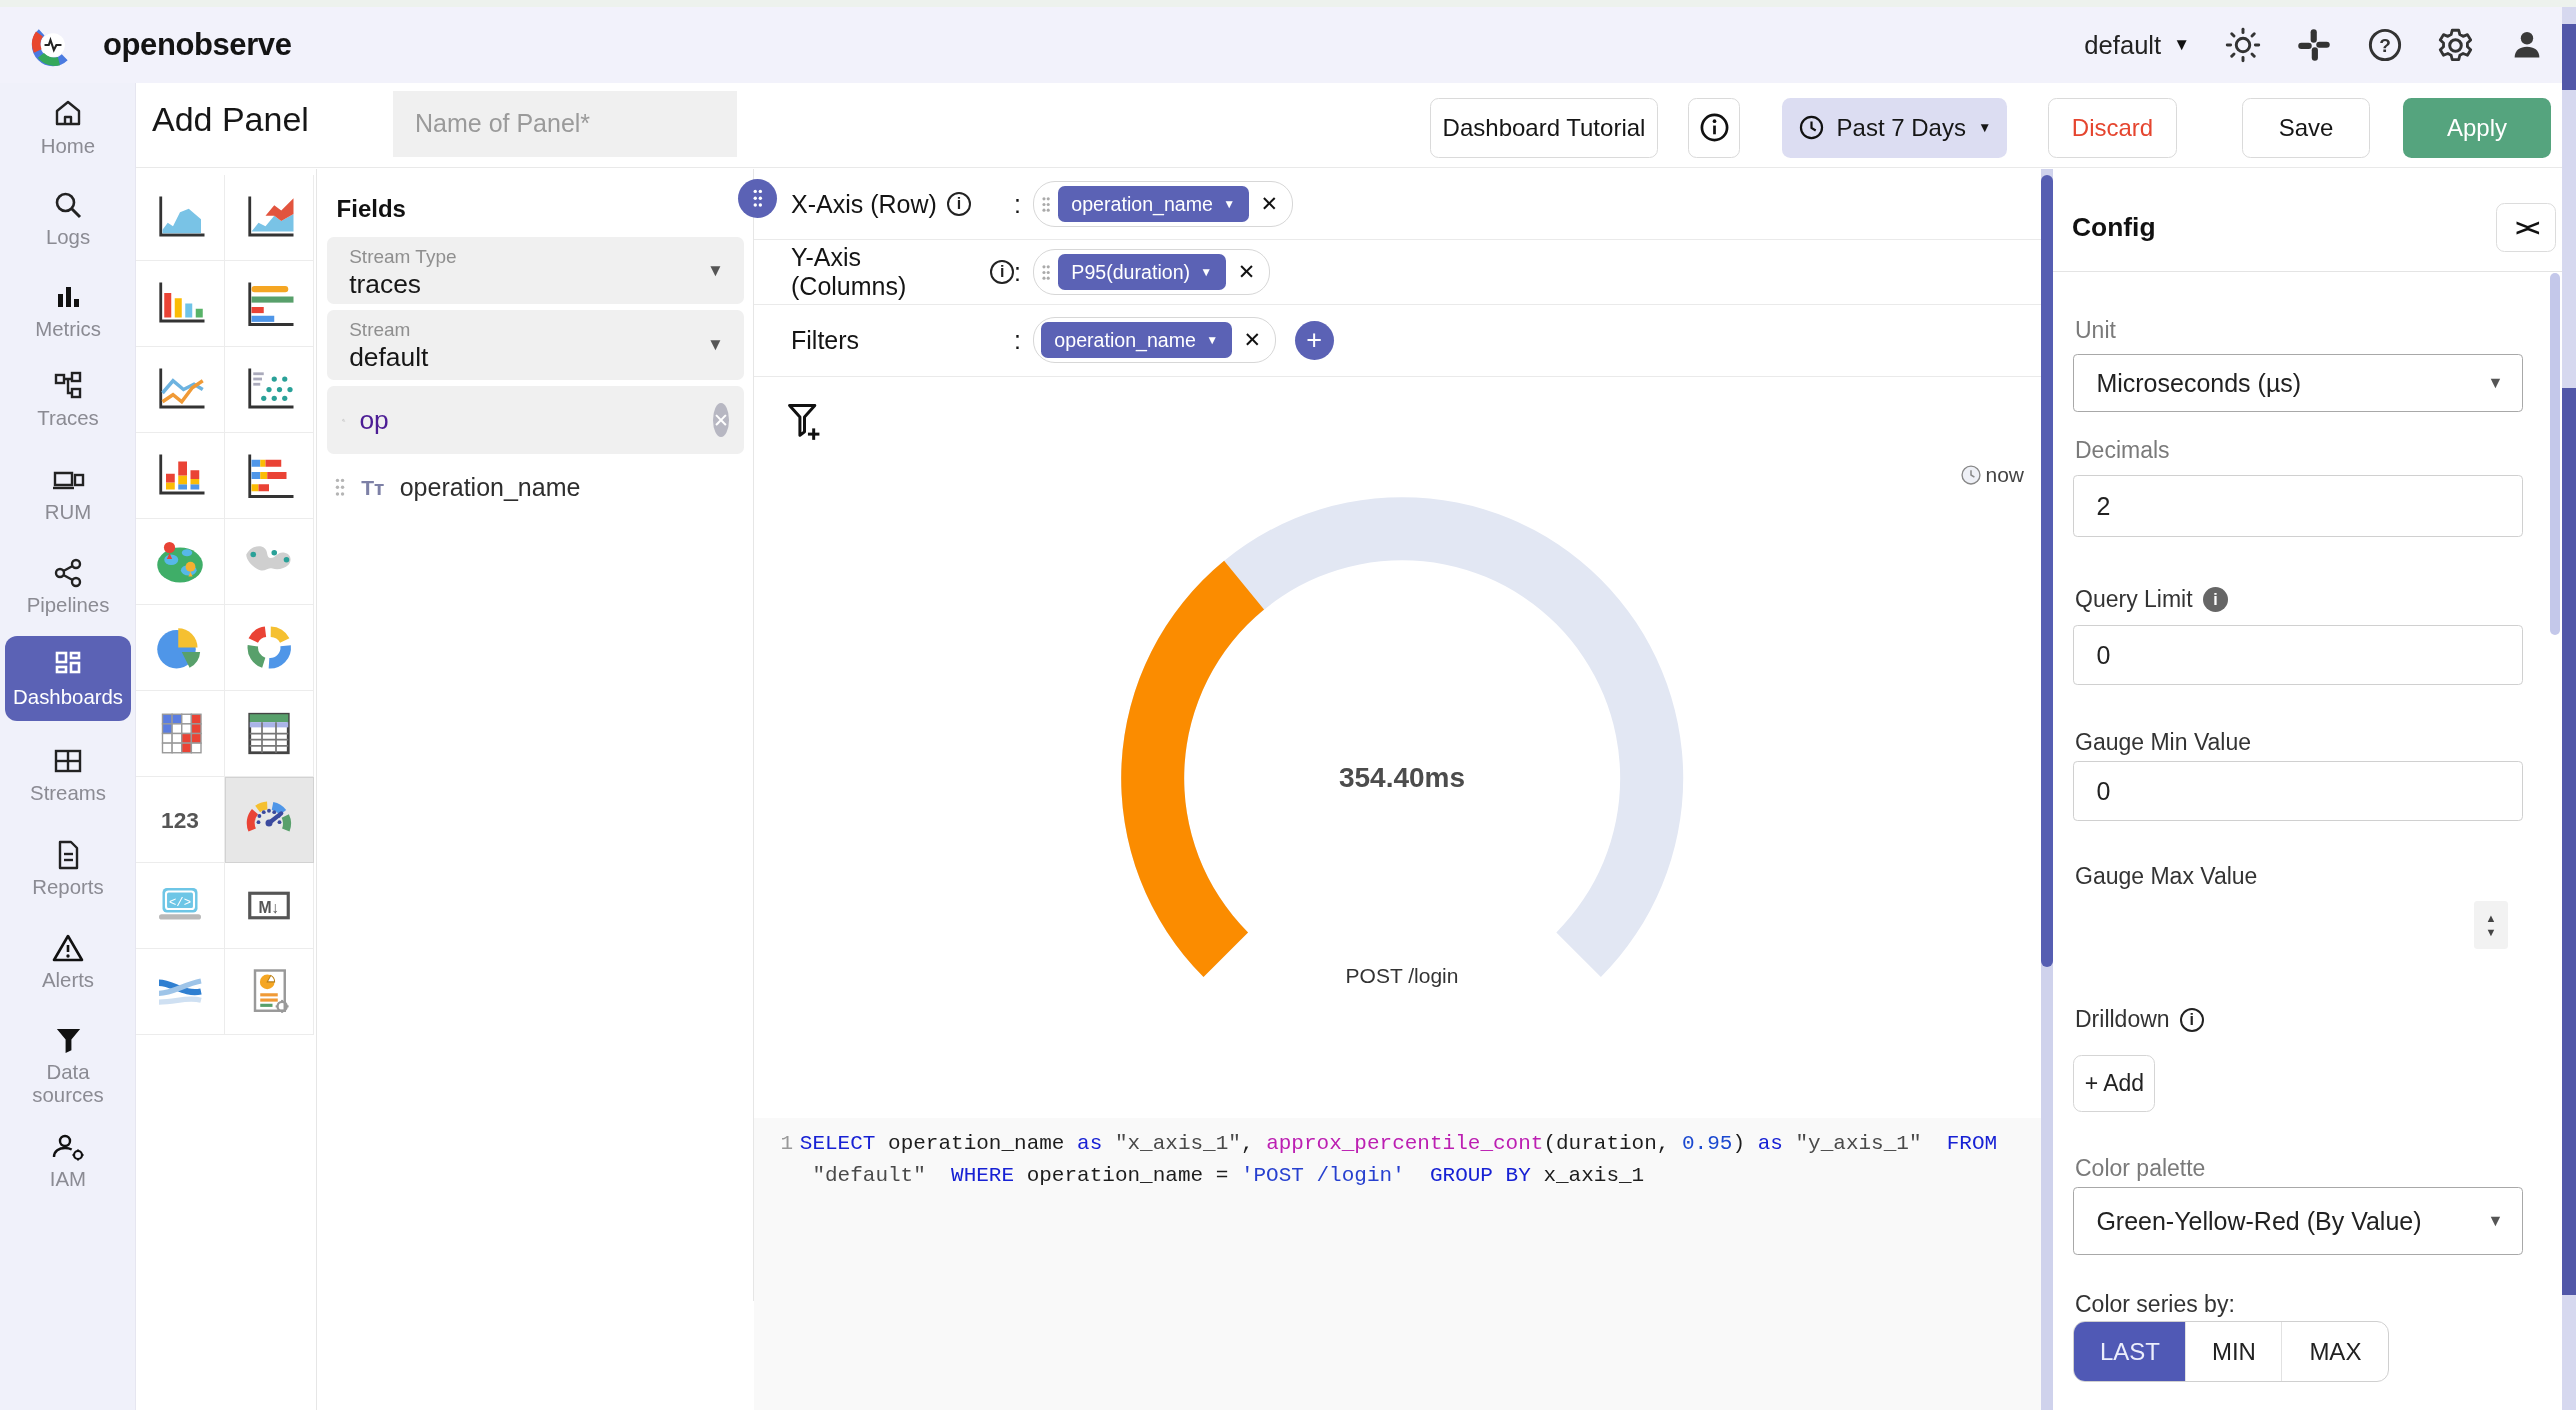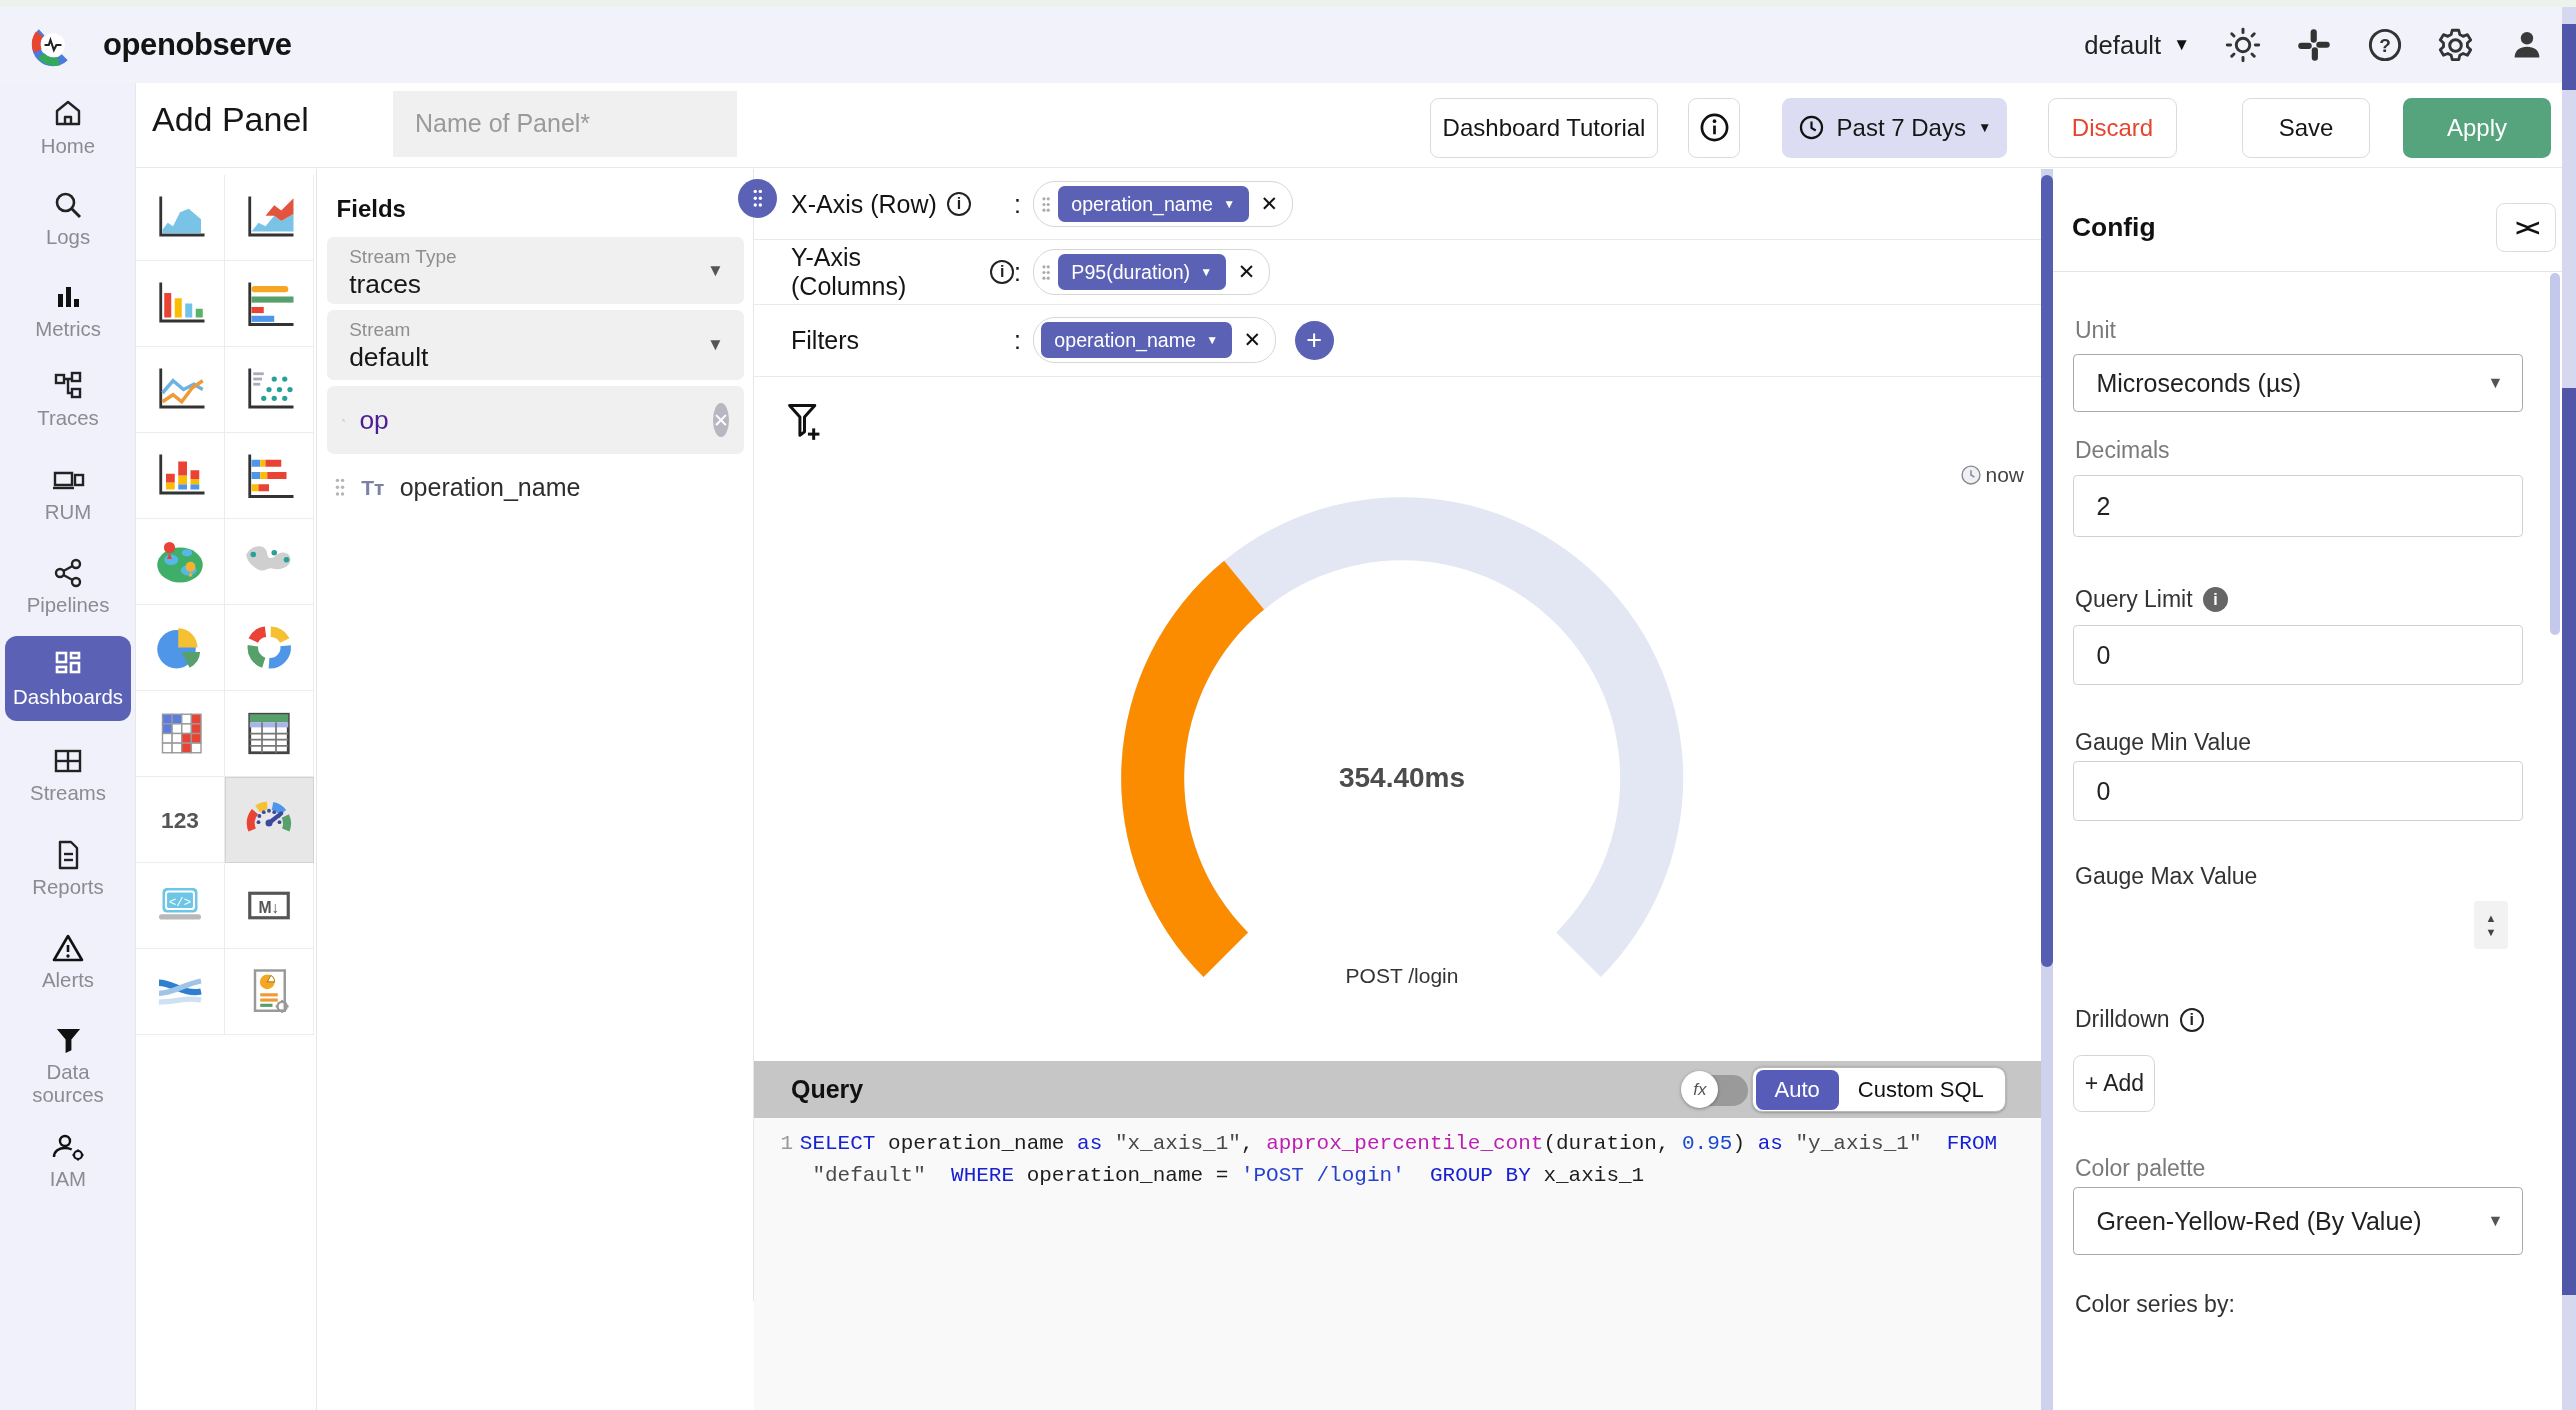--- a/index.html
+++ b/index.html
@@ -756,36 +756,20 @@
       <span>now</span>
     </div>
     <svg id="gauge-svg" width="1287" height="683" viewBox="0 0 1511 802">
       <path id="gauge-track" d="M527.7 703.3 A330 330 0 1 1 994.3 703.3 L942.0 651.0 A256 256 0 1 0 580.0 651.0 Z" fill="#e2e7f3"></path>
       <path id="gauge-progress" d="M527.7 703.3 A330 330 0 0 1 551.9 214.7 L598.8 271.9 A256 256 0 0 0 580.0 651.0 Z" fill="#fb8c00"></path>
     </svg>
     <div class="gauge-value">354.40ms</div>
     <div class="gauge-series">POST /login</div>
   </div>
 
-  <div class="q-header">
-    <span class="q-title">Query</span>
-    <div class="fx-toggle">
-      <div class="fx-knob">
-          <span>fx</span>
-        </div>
-    </div>
-    <div class="seg">
-      <div class="seg-btn on">
-          <span>Auto</span>
-        </div>
-      <div class="seg-btn">
-          <span>Custom SQL</span>
-        </div>
-    </div>
-  </div>
 
   <div class="q-code">
     <div>
         <div class="sql-line"><span class="gut">1</span><span class="tk-kw">SELECT</span><span class="tk-id"> operation_name </span><span class="tk-kw">as</span><span class="tk-id"> </span><span class="tk-qid">"x_axis_1"</span><span class="tk-id">, </span><span class="tk-fn">approx_percentile_cont</span><span class="tk-id">(duration, </span><span class="tk-num">0.95</span><span class="tk-id">) </span><span class="tk-kw">as</span><span class="tk-id"> </span><span class="tk-qid">"y_axis_1"</span><span class="tk-id">  </span><span class="tk-kw">FROM</span></div>
         <div class="sql-line"><span class="gut"></span><span class="tk-id"> </span><span class="tk-qid">"default"</span><span class="tk-id">  </span><span class="tk-kw">WHERE</span><span class="tk-id"> operation_name = </span><span class="tk-str">'POST /login'</span><span class="tk-id">  </span><span class="tk-kw">GROUP BY</span><span class="tk-id"> x_axis_1</span></div>
       </div>
   </div>
 </div>
 
 <div class="abs mid-track"></div>
@@ -840,19 +824,30 @@
       <span>Color palette</span>
     </div>
   <div class="cfg-select" style="top:1018px;height:68px">
     <span>Green-Yellow-Red (By Value)</span>
     <span class="fcaret">▼</span>
   </div>
 
   <div class="cfg-label dark" style="top:1122px">
       <span>Color series by:</span>
     </div>
+  <div class="series-seg">
+    <div class="series-btn on" style="width:112px">
+        <span>LAST</span>
+      </div>
+    <div class="series-btn" style="width:96px">
+        <span>MIN</span>
+      </div>
+    <div class="series-btn" style="width:106px">
+        <span>MAX</span>
+      </div>
+  </div>
 </div>
 
 <div class="abs cfg-scroll"></div>
 <div class="abs win-track"></div>
 <div class="abs win-thumb2"></div>
 <div class="abs win-thumb"></div>
 
 
 </body></html>

